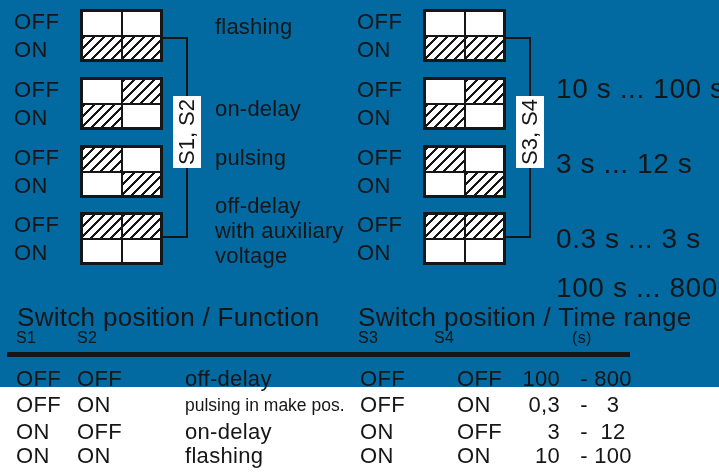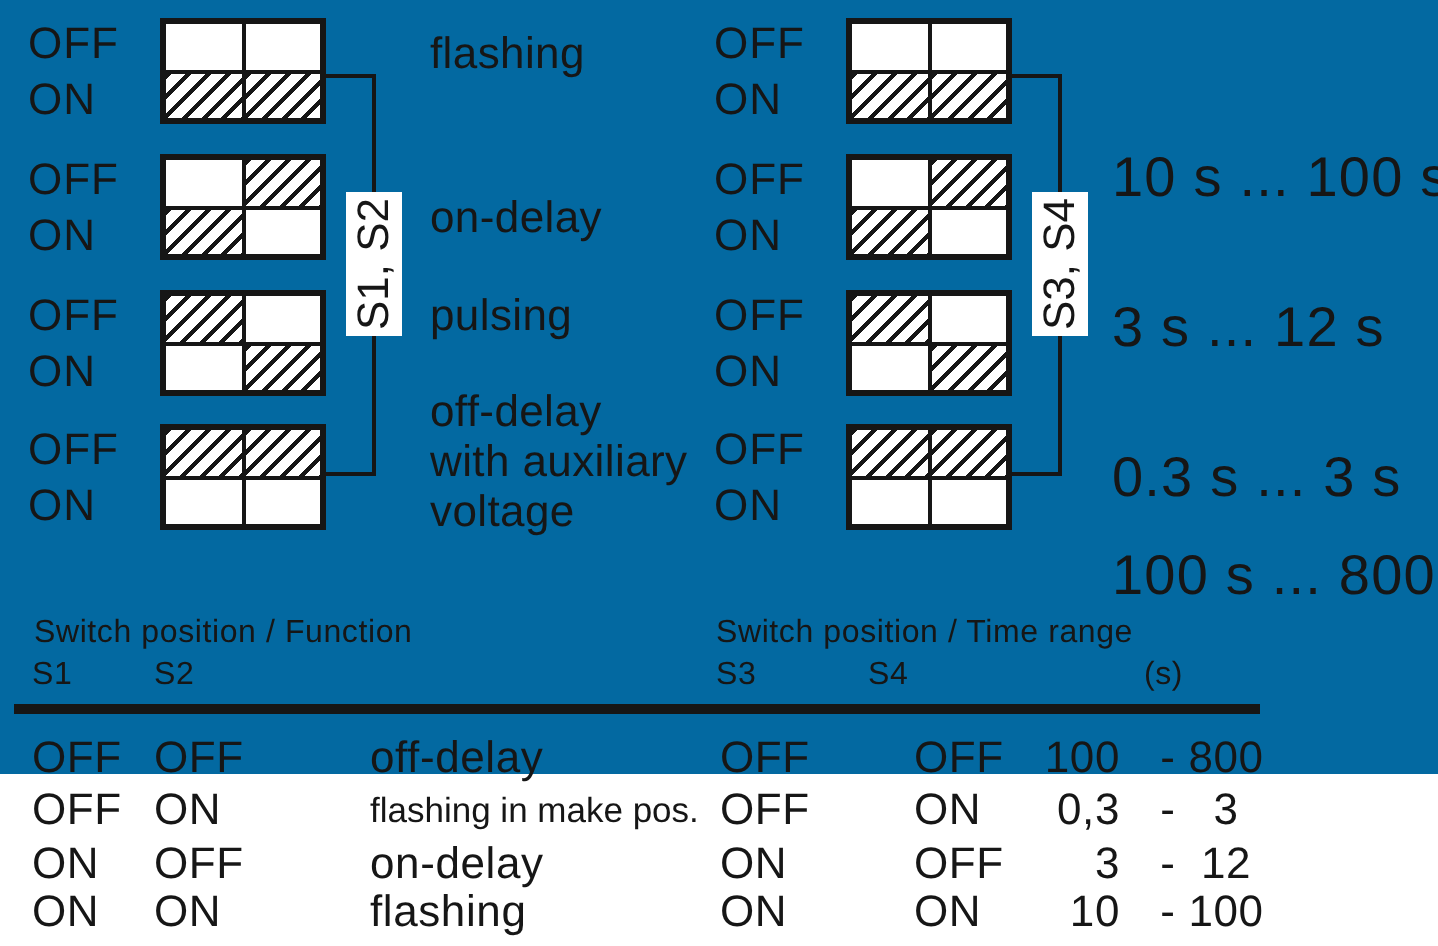--- a/index.html
+++ b/index.html
@@ -39,21 +39,21 @@
   }
 
   .vline, .hline { position:absolute; background:#161616; }
   .bracket-label {
     position:absolute; width:72px; text-align:center;
     font-size:22px; line-height:24px; background:#fff;
     transform:rotate(-90deg); white-space:nowrap; padding:2px 0;
   }
 
   
-  .t-title { position:absolute; font-size:16px; line-height:26px; letter-spacing:0.3px; white-space:nowrap; }
+  .t-title { position:absolute; font-size:26px; line-height:26px; letter-spacing:0.3px; white-space:nowrap; }
   .t-colhead { position:absolute; font-size:16px; line-height:26px; letter-spacing:0.3px; }
   .t-rule { position:absolute; left:7px; top:352px; width:623px; height:5px; background:#161616; }
   .trow { position:absolute; left:0; width:719px; height:26px; font-size:22px; line-height:26px; }
   .trow .c { position:absolute; white-space:nowrap; letter-spacing:0.3px; }
   .col-s1 { left:16px; }
   .col-s2 { left:77px; }
   .col-fn { left:185px; }
   .col-fn.condensed { font-size:17.5px; line-height:26px; letter-spacing:0; }
   .col-s3 { left:360px; }
   .col-s4 { left:457px; }
@@ -194,21 +194,21 @@
     <span class="c col-s3">OFF</span>
     <span class="c col-s4">OFF</span>
     <span class="c col-from">100</span>
     <span class="c col-dash">-</span>
     <span class="c col-to">800</span>
   </div>
 
   <div class="trow" style="top:392px;">
     <span class="c col-s1">OFF</span>
     <span class="c col-s2">ON</span>
-    <span class="c col-fn condensed">flashing in make pos.</span>
+    <span class="c col-fn condensed">pulsing in make pos.</span>
     <span class="c col-s3">OFF</span>
     <span class="c col-s4">ON</span>
     <span class="c col-from">0,3</span>
     <span class="c col-dash">-</span>
     <span class="c col-to">3</span>
   </div>
 
   <div class="trow" style="top:419px;">
     <span class="c col-s1">ON</span>
     <span class="c col-s2">OFF</span>

